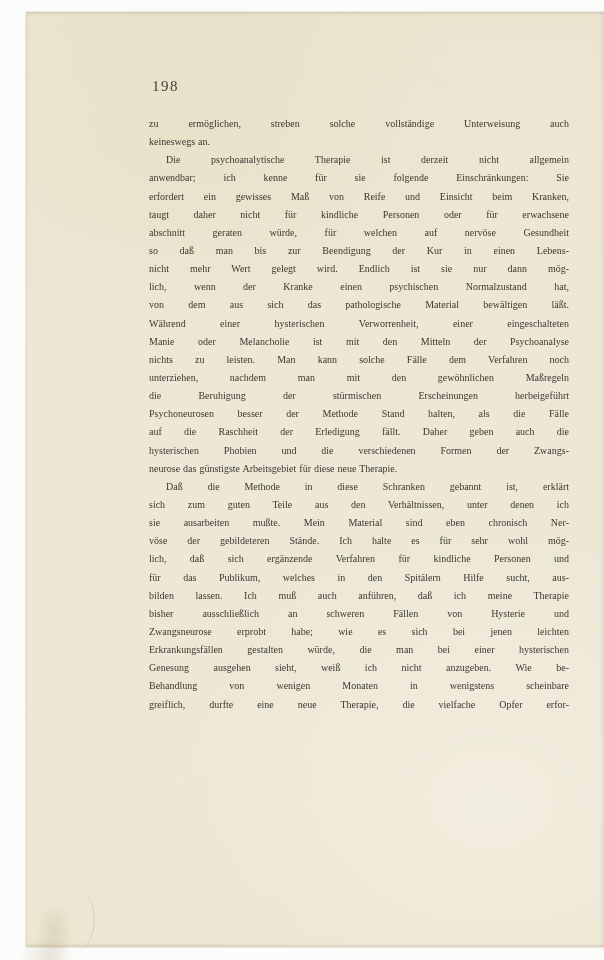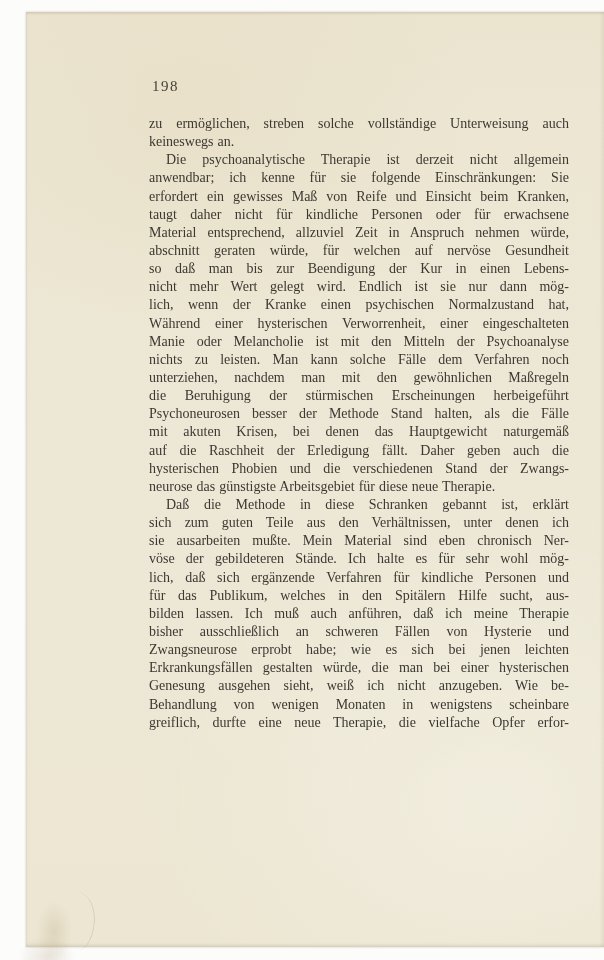--- a/index.html
+++ b/index.html
@@ -25,21 +25,21 @@
                 inset 0 2px 2px rgba(110,100,75,0.10),
                 0 0 2px rgba(90,80,60,0.30);
   }
   .pagenum{
     position:absolute;left:126px;top:66px;
     font-size:15px;color:#454035;letter-spacing:1.5px;
     font-family:"Liberation Serif", serif;
   }
   .textblock{
     position:absolute;left:123px;top:103px;width:420px;
-    font-size:14px;line-height:18.15px;color:#3c3831;
+    font-size:10px;line-height:18.15px;color:#3c3831;
   }
   .line{
     height:18.15px;overflow:hidden;
     text-align:justify;text-align-last:justify;
     word-spacing:0.5px;
   }
   .line.no-j{text-align:left;text-align-last:left;}
   .line.ind{text-indent:17px;}
   .stain-bl{
     position:absolute;left:-6px;top:858px;width:90px;height:100px;
@@ -67,34 +67,33 @@
 <div class="scan">
   <div class="page">
     <div class="pagenum">198</div>
     <div class="textblock">
         <div class="line">zu ermöglichen, streben solche vollständige Unterweisung auch</div>
         <div class="line no-j">keineswegs an.</div>
         <div class="line ind">Die psychoanalytische Therapie ist derzeit nicht allgemein</div>
         <div class="line">anwendbar; ich kenne für sie folgende Einschränkungen: Sie</div>
         <div class="line">erfordert ein gewisses Maß von Reife und Einsicht beim Kranken,</div>
         <div class="line">taugt daher nicht für kindliche Personen oder für erwachsene</div>
-        <div class="line">Material entsprechend, allzuviel Zeit in Anspruch nehmen würde,</div>
         <div class="line">abschnitt geraten würde, für welchen auf nervöse Gesundheit</div>
         <div class="line">so daß man bis zur Beendigung der Kur in einen Lebens-</div>
         <div class="line">nicht mehr Wert gelegt wird. Endlich ist sie nur dann mög-</div>
         <div class="line">lich, wenn der Kranke einen psychischen Normalzustand hat,</div>
+        <div class="line">von dem aus sich das pathologische Material bewältigen läßt.</div>
         <div class="line">Während einer hysterischen Verworrenheit, einer eingeschalteten</div>
         <div class="line">Manie oder Melancholie ist mit den Mitteln der Psychoanalyse</div>
         <div class="line">nichts zu leisten. Man kann solche Fälle dem Verfahren noch</div>
         <div class="line">unterziehen, nachdem man mit den gewöhnlichen Maßregeln</div>
         <div class="line">die Beruhigung der stürmischen Erscheinungen herbeigeführt</div>
         <div class="line">Psychoneurosen besser der Methode Stand halten, als die Fälle</div>
-        <div class="line">mit akuten Krisen, bei denen das Hauptgewicht naturgemäß</div>
         <div class="line">auf die Raschheit der Erledigung fällt. Daher geben auch die</div>
-        <div class="line">hysterischen Phobien und die verschiedenen Stand der Zwangs-</div>
+        <div class="line">hysterischen Phobien und die verschiedenen Formen der Zwangs-</div>
         <div class="line no-j">neurose das günstigste Arbeitsgebiet für diese neue Therapie.</div>
         <div class="line ind">Daß die Methode in diese Schranken gebannt ist, erklärt</div>
         <div class="line">sich zum guten Teile aus den Verhältnissen, unter denen ich</div>
         <div class="line">sie ausarbeiten mußte. Mein Material sind eben chronisch Ner-</div>
         <div class="line">vöse der gebildeteren Stände. Ich halte es für sehr wohl mög-</div>
         <div class="line">lich, daß sich ergänzende Verfahren für kindliche Personen und</div>
         <div class="line">für das Publikum, welches in den Spitälern Hilfe sucht, aus-</div>
         <div class="line">bilden lassen. Ich muß auch anführen, daß ich meine Therapie</div>
         <div class="line">bisher ausschließlich an schweren Fällen von Hysterie und</div>
         <div class="line">Zwangsneurose erprobt habe; wie es sich bei jenen leichten</div>

